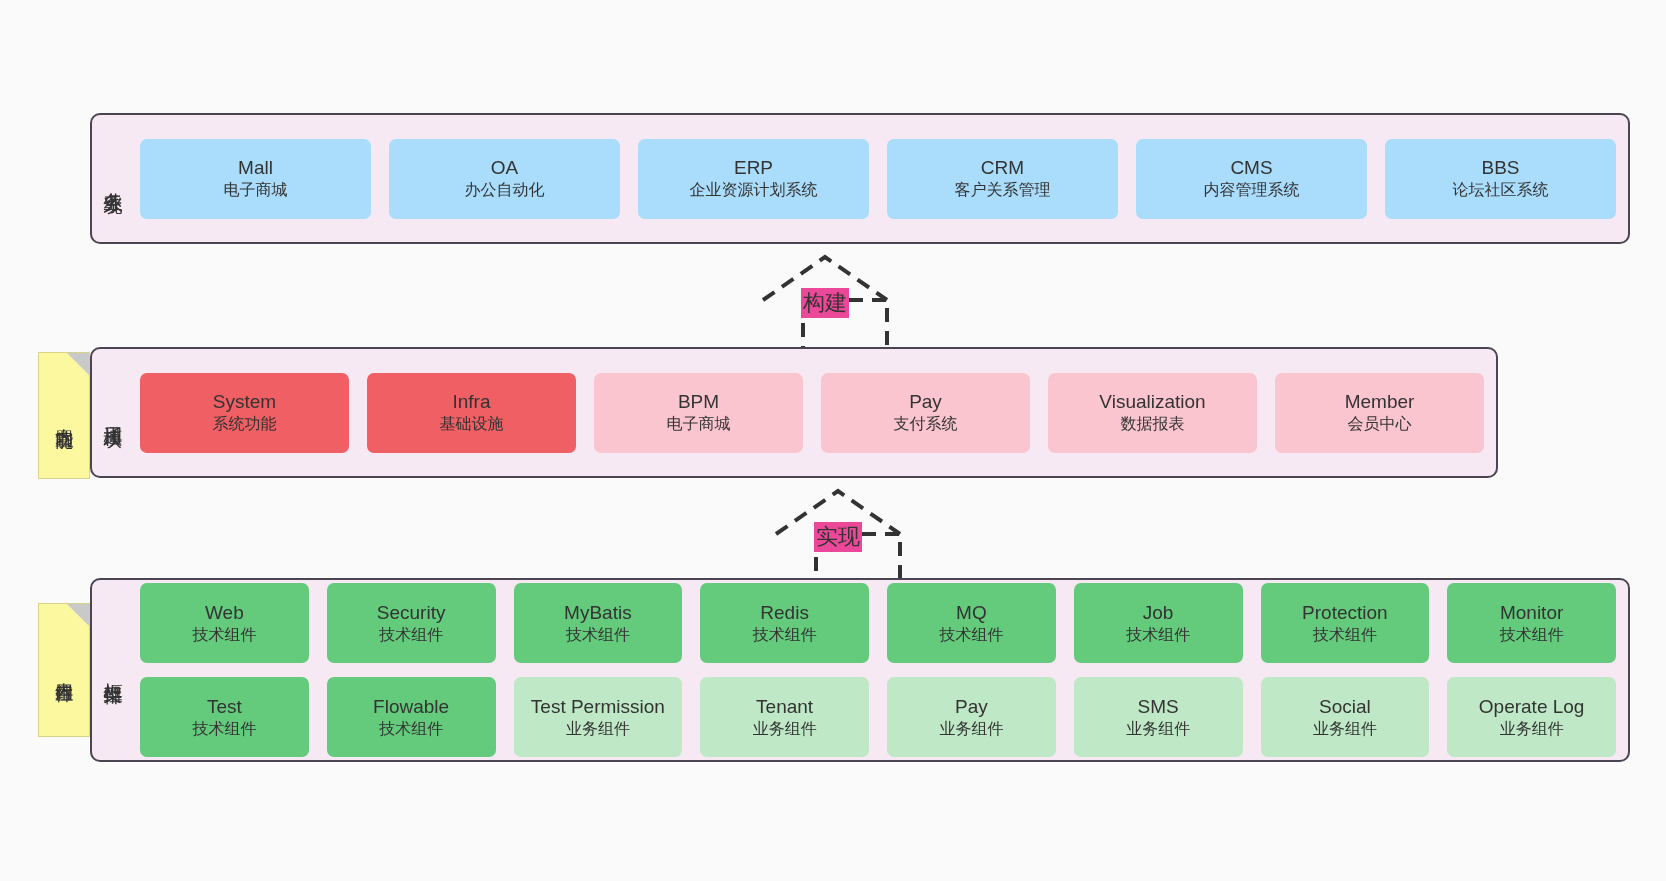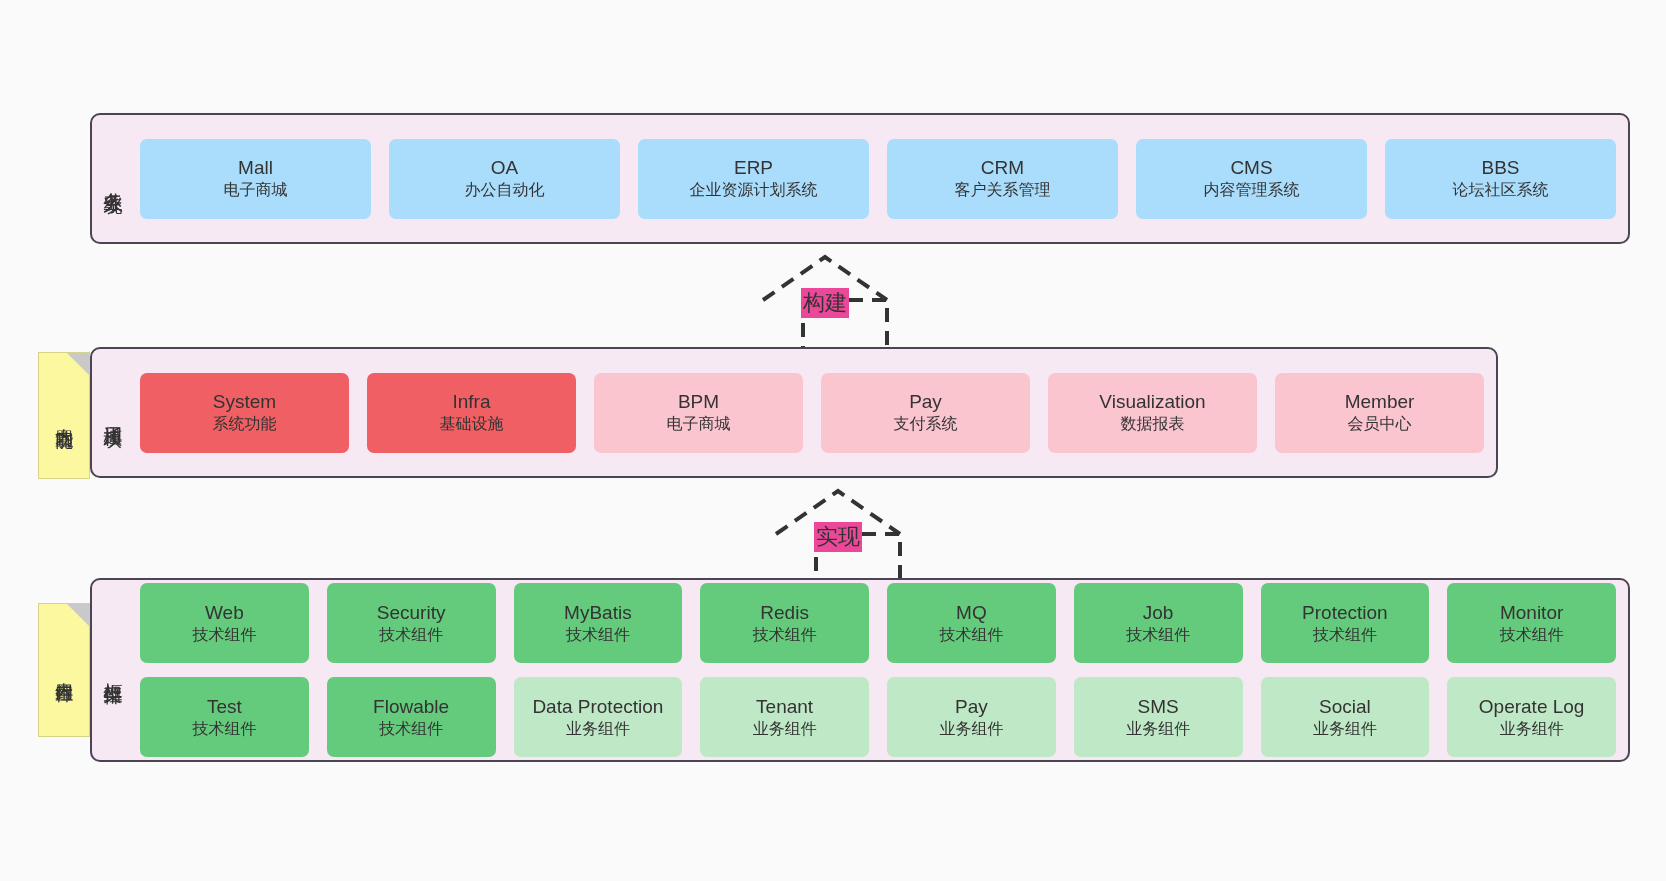--- a/index.html
+++ b/index.html
@@ -273,21 +273,21 @@
       <div class="row">
         <div class="cell c-green">
           <span class="t1">Test</span>
           <span class="t2">技术组件</span>
         </div>
         <div class="cell c-green">
           <span class="t1">Flowable</span>
           <span class="t2">技术组件</span>
         </div>
         <div class="cell c-lightgreen">
-          <span class="t1">Data Protection</span>
+          <span class="t1">Test Permission</span>
           <span class="t2">业务组件</span>
         </div>
         <div class="cell c-lightgreen">
           <span class="t1">Tenant</span>
           <span class="t2">业务组件</span>
         </div>
         <div class="cell c-lightgreen">
           <span class="t1">Pay</span>
           <span class="t2">业务组件</span>
         </div>

